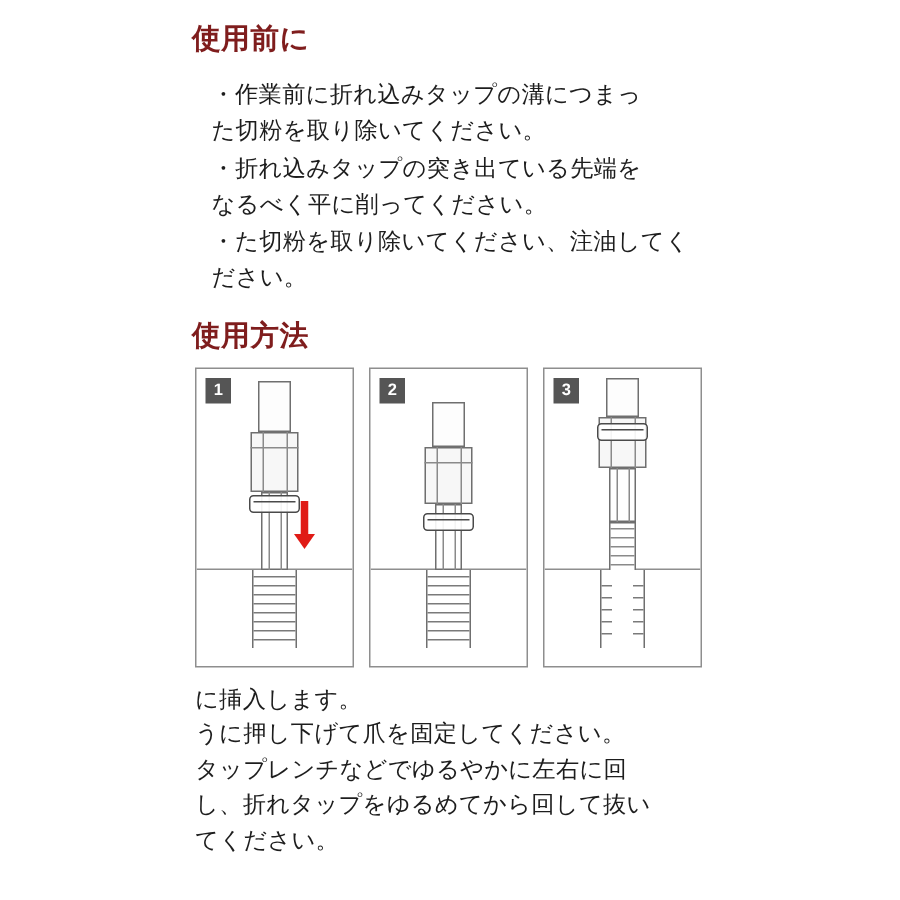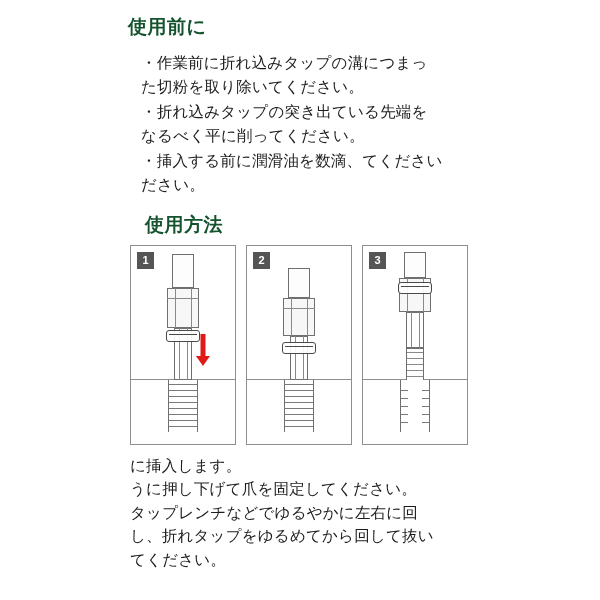--- a/index.html
+++ b/index.html
@@ -17,41 +17,40 @@
   .page {
     position: relative;
     width: 600px;
     height: 600px;
     box-sizing: border-box;
     padding: 14px 22px 0 128px;
   }
   .section-title {
     font-size: 19px;
     font-weight: bold;
-    color: #14532d;
+    color: #7f1d1d;
     letter-spacing: 0.5px;
     margin: 0 0 6px 0;
     line-height: 1.3;
   }
   .bullets {
     margin: 13px;
     padding: 0;
     list-style: none;
   }
   .bullets li {
     font-size: 15.5px;
     line-height: 1.52;
     color: #1d1d1d;
     margin-bottom: 1px;
     letter-spacing: 0.2px;
   }
   .section-title.usage {
     margin-top: 14px;
     margin-bottom: 8px;
-    margin-left: 17px;
   }
 
   
   .figures {
     position: relative;
     display: flex;
     gap: 10px;
     width: 340px;
     margin-left: 2px;
   }
@@ -211,21 +210,21 @@
 
 <div class="page">
 
   <h2 class="section-title">使用前に</h2>
 
   <ul class="bullets">
     <li>・作業前に折れ込みタップの溝につまっ</li>
     <li>た切粉を取り除いてください。</li>
     <li>・折れ込みタップの突き出ている先端を</li>
     <li>なるべく平に削ってください。</li>
-    <li>・挿入する前に潤滑油を数滴、てください</li>
+    <li>・た切粉を取り除いてください、注油してく</li>
     <li>ださい。</li>
   </ul>
 
   <h2 class="section-title usage">使用方法</h2>
 
   <div class="figures">
 
     <div class="fig">
       <div class="badge">1</div>
       <div class="ground"></div>

